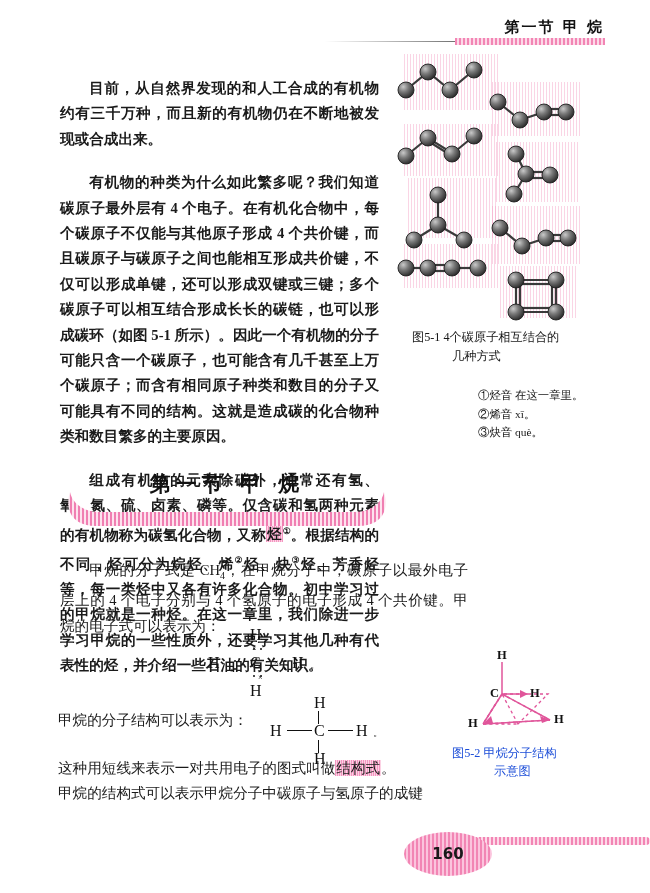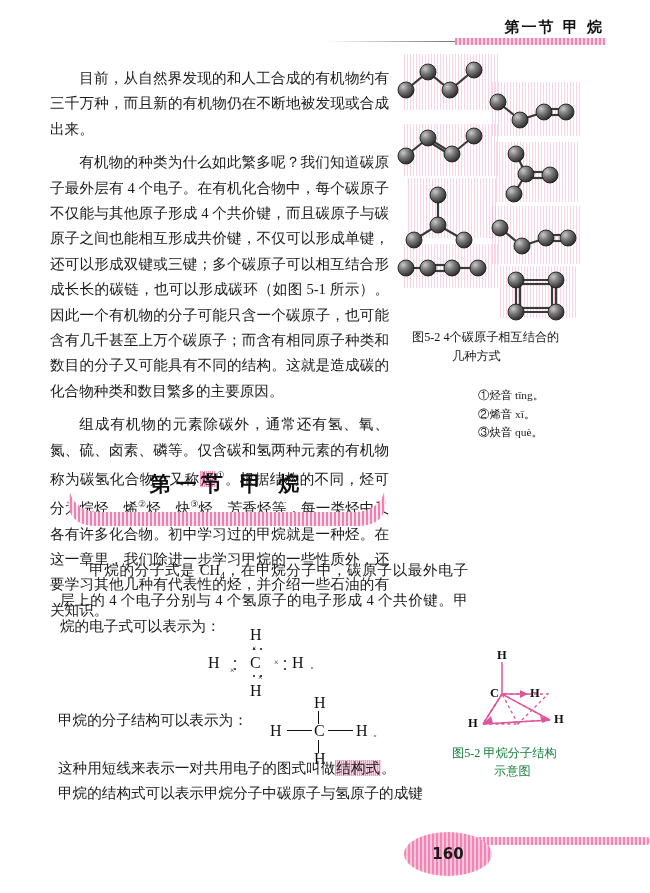--- a/index.html
+++ b/index.html
@@ -31,21 +31,21 @@
     background:repeating-linear-gradient(to right,
       #f285b4 0px,#f285b4 2px,#fdd9e8 2px,#fdd9e8 4px);
   }
 
   
   .col-left{
     position:absolute;left:42px;top:58px;width:355px;
     font-size:14.6px;line-height:25.4px;text-align:justify;
     text-justify:inter-ideograph;
   }
-  .col-left p{margin:8px;}
+  .col-left p{margin:18px;font-weight:bold;}
   .indent{text-indent:2em;}
   .hl{
     background:repeating-linear-gradient(to right,
       #f494c0 0px,#f494c0 1px,#fcd2e4 1px,#fcd2e4 2px);
     padding:0 1px;
   }
   sup.fn{font-size:9px;vertical-align:super;}
 
   
   .fig1{position:absolute;left:404px;top:50px;width:244px;height:268px;}
@@ -116,21 +116,21 @@
 
   
   .fig2{position:absolute;left:466px;top:652px;width:160px;height:100px;}
   .fig2 svg{position:absolute;left:0;top:0;overflow:visible;}
   .fig2 .lbl{
     position:absolute;font-size:12.5px;font-weight:bold;color:#111;
     font-family:"Liberation Serif","DejaVu Serif",serif;
   }
   .fig2cap{
     position:absolute;left:452px;top:744px;width:190px;
-    font-size:12.2px;line-height:18px;color:#15803d;
+    font-size:12.2px;line-height:18px;color:#1d4ed8;
   }
   .fig2cap .l2{padding-left:42px;}
 
   
   .foot-tail{
     position:absolute;left:455px;top:837px;width:195px;height:8px;
     background:repeating-linear-gradient(to right,
       #f285b4 0px,#f285b4 2px,#fdd9e8 2px,#fdd9e8 4px);
     border-radius:4px;
   }
@@ -254,26 +254,26 @@
 
         <circle cx="112" cy="230" r="8"></circle>
           <circle cx="152" cy="230" r="8"></circle>
         <circle cx="112" cy="262" r="8"></circle>
           <circle cx="152" cy="262" r="8"></circle>
       </g>
     </svg>
   </div>
 
   <div class="fig1cap">
-    <div>图5-2  4个碳原子相互结合的</div>
+    <div>图5-1  4个碳原子相互结合的</div>
     <div class="l2">几种方式</div>
   </div>
 
   <div class="footnotes">
-    <div>①烃音 tīng。</div>
+    <div>①烃音 在这一章里。</div>
     <div>②烯音 xī。</div>
     <div>③炔音 què。</div>
   </div>
 
   <div class="col-left">
     <p class="indent">目前，从自然界发现的和人工合成的有机物约有三千万种，而且新的有机物仍在不断地被发现或合成出来。</p>
     <p class="indent">有机物的种类为什么如此繁多呢？我们知道碳原子最外层有 4 个电子。在有机化合物中，每个碳原子不仅能与其他原子形成 4 个共价键，而且碳原子与碳原子之间也能相互形成共价键，不仅可以形成单键，还可以形成双键或三键；多个碳原子可以相互结合形成长长的碳链，也可以形成碳环（如图 5-1 所示）。因此一个有机物的分子可能只含一个碳原子，也可能含有几千甚至上万个碳原子；而含有相同原子种类和数目的分子又可能具有不同的结构。这就是造成碳的化合物种类和数目繁多的主要原因。</p>
     <p class="indent"><span>组成有机物的元素除碳外，通常还有氢、氧、氮、硫、卤素、磷等。仅含碳和氢两种元素的有机物称为碳氢化合物，又称</span><span class="hl">烃</span><sup class="fn">①</sup><span>。根据结构的不同，烃可分为烷烃、烯</span><sup class="fn">②</sup><span>烃、炔</span><sup class="fn">③</sup><span>烃、芳香烃等，每一类烃中又各有许多化合物。初中学习过的甲烷就是一种烃。在这一章里，我们除进一步学习甲烷的一些性质外，还要学习其他几种有代表性的烃，并介绍一些石油的有关知识。</span></p>
   </div>
 

